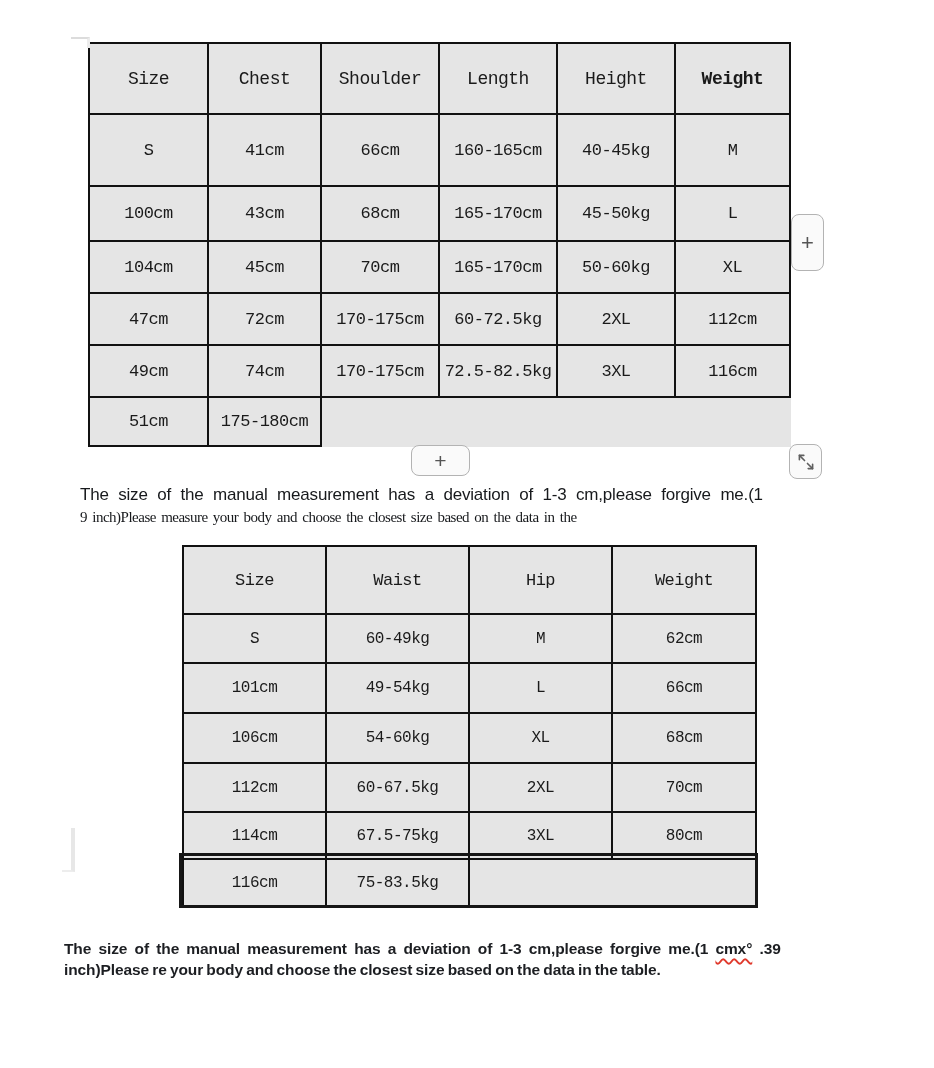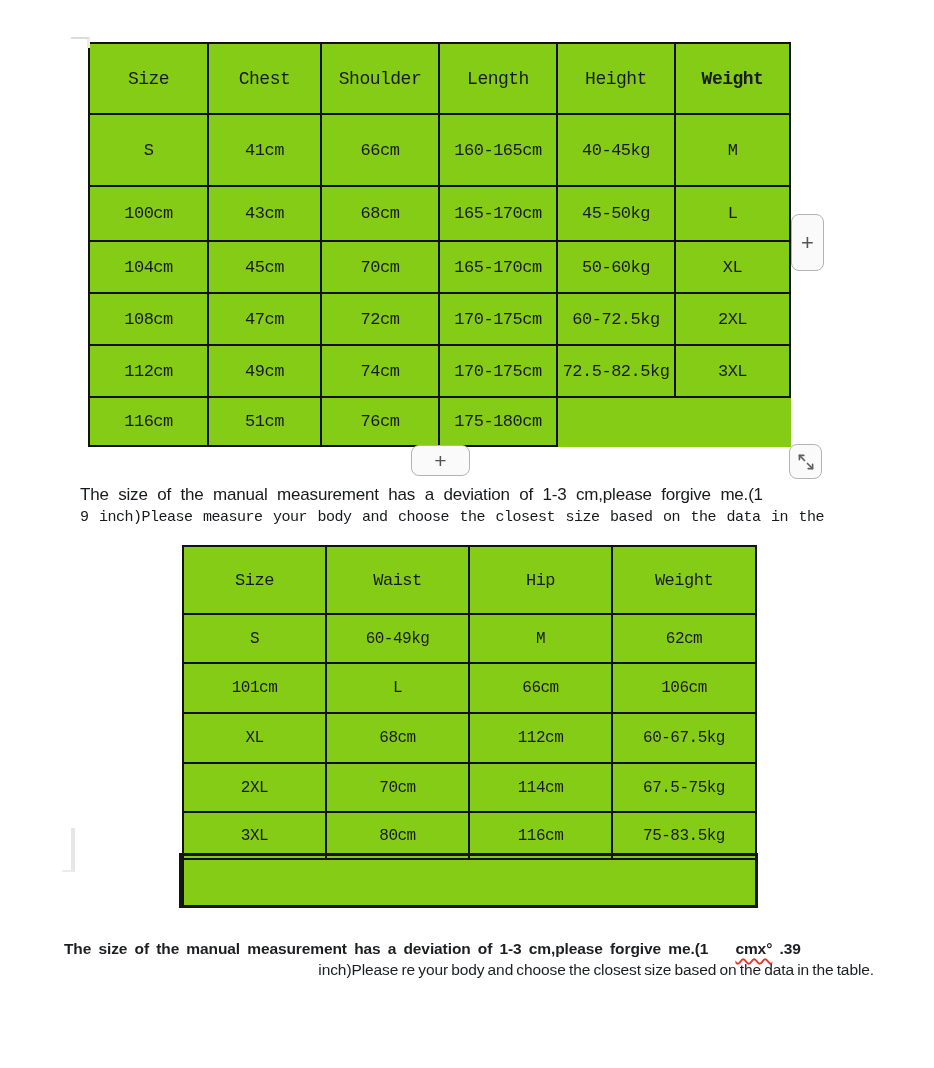--- a/index.html
+++ b/index.html
@@ -2,21 +2,21 @@
 <html><head>
 <meta charset="utf-8">
 <style>
   html,body{margin:0;padding:0;background:#fff;}
   .canvas{
     position:relative;width:934px;height:1068px;background:#ffffff;overflow:hidden;
     font-family:"Liberation Sans",sans-serif;color:#1a1a1a;
   }
   
   .sizetable{
-    position:absolute;display:grid;background:#84cc16;
+    position:absolute;display:grid;background:#e5e5e5;
     border-top:2px solid #111;border-left:2px solid #111;
     font-family:"Liberation Mono","DejaVu Sans Mono",monospace;
   }
   .cell{
     border-right:2px solid #111;border-bottom:2px solid #111;
     display:flex;align-items:center;justify-content:center;
     text-align:center;letter-spacing:-0.5px;white-space:nowrap;overflow:hidden;
   }
   .t1{
     left:88px;top:42px;
@@ -34,28 +34,28 @@
   }
   .t2 .hdr{font-size:17px;}
   .hl-overlay{
     position:absolute;left:179px;top:853px;width:579px;height:55px;
     border:3px solid #161616;box-sizing:border-box;pointer-events:none;z-index:3;
   }
   
   .note-mid{position:absolute;left:80px;top:485px;width:800px;}
   .note-mid .l1{font-size:17px;word-spacing:5px;letter-spacing:-0.2px;color:#17191c;}
   .note-mid .l2{
-    margin-top:4px;font-family:Liberation Mono, monospace;
+    margin-top:4px;font-family:Liberation Serif, serif;
     font-size:15px;word-spacing:2px;letter-spacing:-0.5px;color:#17191c;
   }
   .note-bottom{position:absolute;left:64px;top:940px;width:810px;}
   .note-bottom .l1{font-size:15.5px;font-weight:bold;word-spacing:3px;letter-spacing:-0.1px;color:#1c1e22;}
-  .note-bottom .l2{font-size:15.5px;font-weight:normal;word-spacing:-1px;letter-spacing:-0.1px;color:#1c1e22;margin-top:3px;text-align:right;}
+  .note-bottom .l2{font-size:15.5px;font-weight:bold;word-spacing:-1px;letter-spacing:-0.1px;color:#1c1e22;margin-top:3px;}
   .miss{
-    text-decoration:underline wavy #e0392c 1.5px;text-underline-offset:4px;margin-left:20px;
+    text-decoration:underline wavy #e0392c 1.5px;text-underline-offset:4px;
   }
   
   .ctrl{
     position:absolute;box-sizing:border-box;background:#fafafa;border:1px solid #b3b3b3;
     border-radius:8px;color:#555;display:flex;align-items:center;justify-content:center;
     font-family:"Liberation Sans",sans-serif;padding:0;z-index:5;cursor:pointer;
   }
   .plus-right{left:791px;top:214px;width:33px;height:57px;font-size:22px;font-weight:normal;}
   .plus-bottom{left:411px;top:445px;width:59px;height:31px;font-size:21px;}
   .expand-btn{left:789px;top:444px;width:33px;height:35px;}
@@ -95,35 +95,33 @@
       <div class="cell">68cm</div>
       <div class="cell">165-170cm</div>
       <div class="cell">45-50kg</div>
       <div class="cell">L</div>
       <div class="cell">104cm</div>
       <div class="cell">45cm</div>
       <div class="cell">70cm</div>
       <div class="cell">165-170cm</div>
       <div class="cell">50-60kg</div>
       <div class="cell">XL</div>
-      <div class="cell">108cm</div>
       <div class="cell">47cm</div>
       <div class="cell">72cm</div>
       <div class="cell">170-175cm</div>
       <div class="cell">60-72.5kg</div>
       <div class="cell">2XL</div>
       <div class="cell">112cm</div>
       <div class="cell">49cm</div>
       <div class="cell">74cm</div>
       <div class="cell">170-175cm</div>
       <div class="cell">72.5-82.5kg</div>
       <div class="cell">3XL</div>
       <div class="cell">116cm</div>
       <div class="cell">51cm</div>
-      <div class="cell">76cm</div>
       <div class="cell">175-180cm</div>
     </div>
 
   <button class="ctrl plus-right">+</button>
   <button class="ctrl plus-bottom">+</button>
   <button class="ctrl expand-btn" title="">
     <svg width="22" height="22" viewBox="0 0 30 30">
       <g stroke="#5f5f5f" stroke-width="2.2" fill="none" stroke-linecap="round" stroke-linejoin="round">
         <path d="M13 13 L6 6"></path>
         <path d="M6 12 L6 6 L12 6"></path>
@@ -141,23 +139,25 @@
   <div class="sizetable t2">
       <div class="cell hdr">Size</div>
       <div class="cell hdr">Waist</div>
       <div class="cell hdr">Hip</div>
       <div class="cell hdr">Weight</div>
       <div class="cell">S</div>
       <div class="cell">60-49kg</div>
       <div class="cell">M</div>
       <div class="cell">62cm</div>
       <div class="cell">101cm</div>
+      <div class="cell">49-54kg</div>
       <div class="cell">L</div>
       <div class="cell">66cm</div>
       <div class="cell">106cm</div>
+      <div class="cell">54-60kg</div>
       <div class="cell">XL</div>
       <div class="cell">68cm</div>
       <div class="cell">112cm</div>
       <div class="cell">60-67.5kg</div>
       <div class="cell">2XL</div>
       <div class="cell">70cm</div>
       <div class="cell">114cm</div>
       <div class="cell">67.5-75kg</div>
       <div class="cell">3XL</div>
       <div class="cell">80cm</div>

